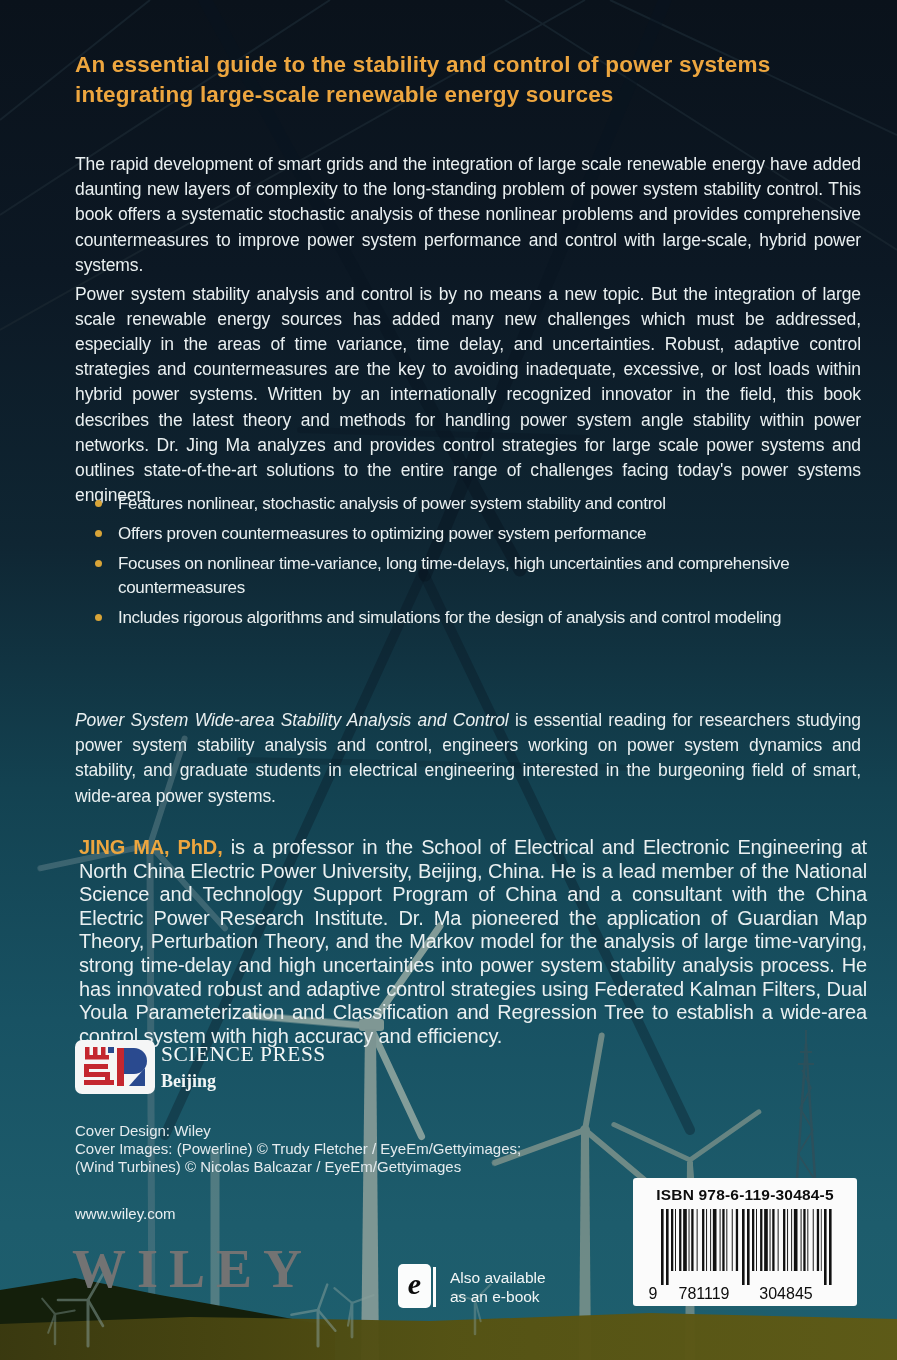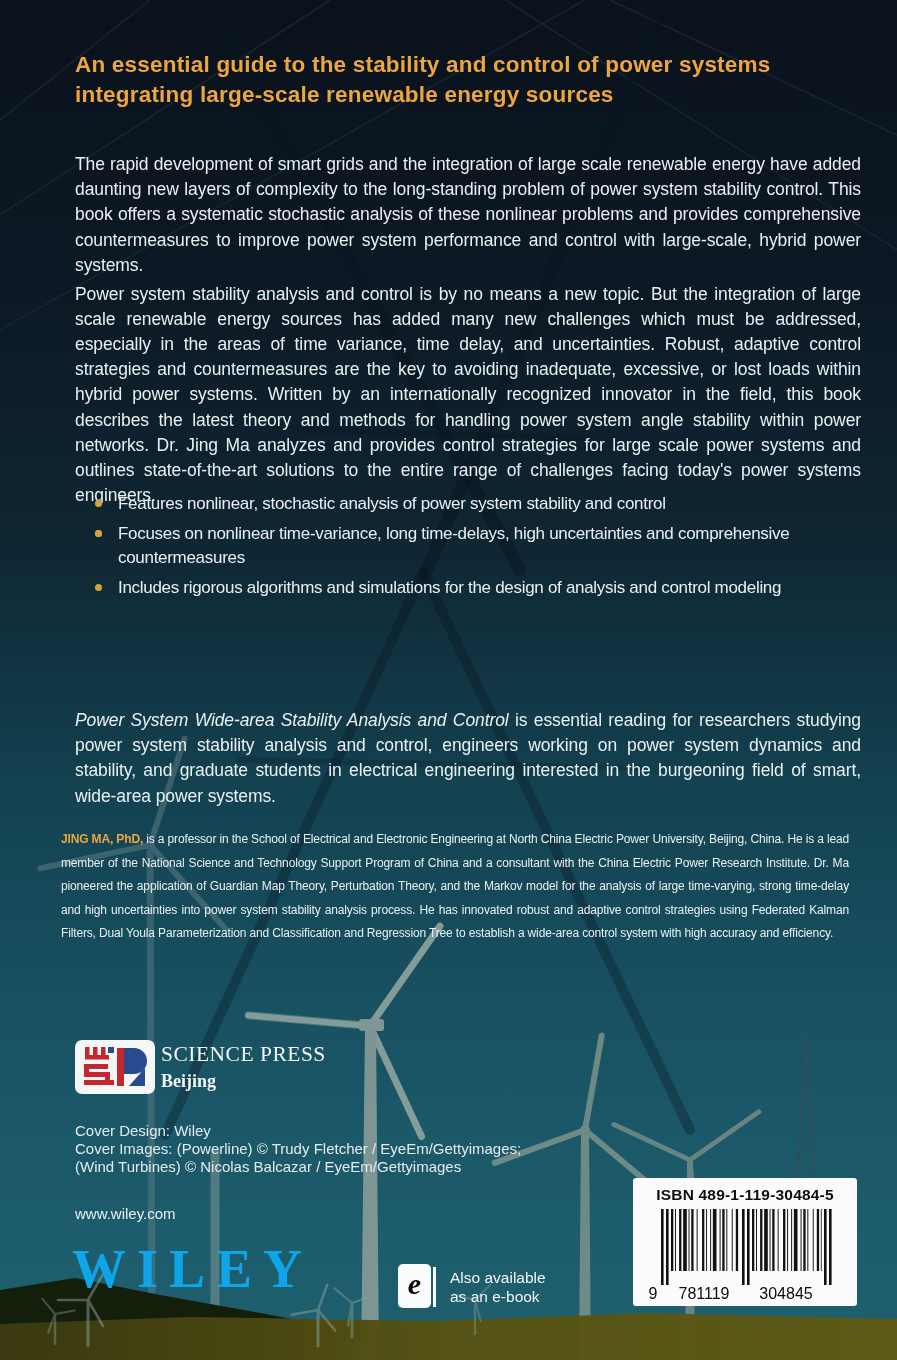--- a/index.html
+++ b/index.html
@@ -37,22 +37,22 @@
     background:#d8a438;display:block;
   }
 
   .audience{
     position:absolute;top:690px;left:75px;width:786px;
     font-size:17.5px;line-height:25.4px;letter-spacing:-.1px;text-align:justify;
   }
   .audience .book-title{font-style:italic;}
 
   .bio{
-    position:absolute;top:816px;left:61px;width:788px;
-    font-size:12px;line-height:23.6px;letter-spacing:-.15px;text-align:justify;
+    position:absolute;top:816px;left:79px;width:788px;
+    font-size:20px;line-height:23.6px;letter-spacing:-.15px;text-align:justify;
   }
   .bio .author-name{color:#eda63f;font-weight:700;}
 
   .publisher{
     position:absolute;top:1040px;left:75px;display:flex;align-items:flex-start;
   }
   .sp-logo{width:80px;height:54px;display:block;}
   .publisher .pub-text{margin-left:6px;font-family:"Liberation Serif",serif;}
   .pub-name{font-size:21.5px;letter-spacing:.5px;color:#f2f6f6;margin-top:2px;}
   .pub-city{font-size:18px;font-weight:700;color:#f2f6f6;margin-top:4px;}
@@ -60,21 +60,21 @@
   .credits{
     position:absolute;top:1122px;left:75px;
     font-size:15px;line-height:17.8px;color:#e4ebee;letter-spacing:0;
   }
   .website{
     position:absolute;top:1205px;left:75px;font-size:15px;color:#e9eff1;
   }
   .wiley{
     position:absolute;top:1238px;left:72px;
     font-family:"Liberation Serif",serif;font-weight:700;
-    font-size:54px;letter-spacing:11px;color:#0ea5e9;text-align:right;
+    font-size:54px;letter-spacing:11px;color:#737373;text-align:right;
   }
 
   .ebook{
     position:absolute;top:1264px;left:398px;display:flex;align-items:center;
   }
   .ebook-icon{position:relative;width:41px;height:46px;}
   .ebook-page{
     position:absolute;left:0;top:0;width:33px;height:44px;background:#fbfcfc;
     border-radius:5px;display:flex;align-items:center;justify-content:center;
   }
@@ -237,20 +237,21 @@
     <p class="para p1">The rapid development of smart grids and the integration of large scale renewable energy have added daunting new layers of complexity to the long-standing problem of power system stability control. This book offers a systematic stochastic analysis of these nonlinear problems and provides comprehensive countermeasures to improve power system performance and control with large-scale, hybrid power systems.</p>
     <p class="para p2">Power system stability analysis and control is by no means a new topic. But the integration of large scale renewable energy sources has added many new challenges which must be addressed, especially in the areas of time variance, time delay, and uncertainties. Robust, adaptive control strategies and countermeasures are the key to avoiding inadequate, excessive, or lost loads within hybrid power systems. Written by an internationally recognized innovator in the field, this book describes the latest theory and methods for handling power system angle stability within power networks. Dr. Jing Ma analyzes and provides control strategies for large scale power systems and outlines state-of-the-art solutions to the entire range of challenges facing today's power systems engineers.</p>
 
     <ul class="features">
       <li>
         <span class="bullet-dot"></span>
         <span>Features nonlinear, stochastic analysis of power system stability and control</span>
       </li>
       <li>
         <span class="bullet-dot"></span>
+        <span>Offers proven countermeasures to optimizing power system performance</span>
       </li>
       <li>
         <span class="bullet-dot"></span>
         <span>Focuses on nonlinear time-variance, long time-delays, high uncertainties and comprehensive countermeasures</span>
       </li>
       <li>
         <span class="bullet-dot"></span>
         <span>Includes rigorous algorithms and simulations for the design of analysis and control modeling</span>
       </li>
     </ul>
@@ -306,21 +307,21 @@
         </div>
         <div class="ebook-spine"></div>
       </div>
       <div class="ebook-text">
         <div>Also available</div>
         <div>as an e-book</div>
       </div>
     </div>
 
     <div class="barcode">
-      <div class="isbn-label">ISBN 489-1-119-30484-5</div>
+      <div class="isbn-label">ISBN 978-6-119-30484-5</div>
       <svg width="200" height="92" viewBox="0 0 200 92">
         <text class="bc-digit" x="8" y="90" text-anchor="middle">9</text>
         <text class="bc-digit" x="59" y="90" text-anchor="middle">781119</text>
         <text class="bc-digit" x="141" y="90" text-anchor="middle">304845</text>
       <rect x="16" y="0" width="2.6" height="76" fill="#111"></rect>
           <rect x="21" y="0" width="2.6" height="76" fill="#111"></rect>
           <rect x="97" y="0" width="2.6" height="76" fill="#111"></rect>
           <rect x="102" y="0" width="2.6" height="76" fill="#111"></rect>
           <rect x="179" y="0" width="2.6" height="76" fill="#111"></rect>
           <rect x="184" y="0" width="2.6" height="76" fill="#111"></rect>

